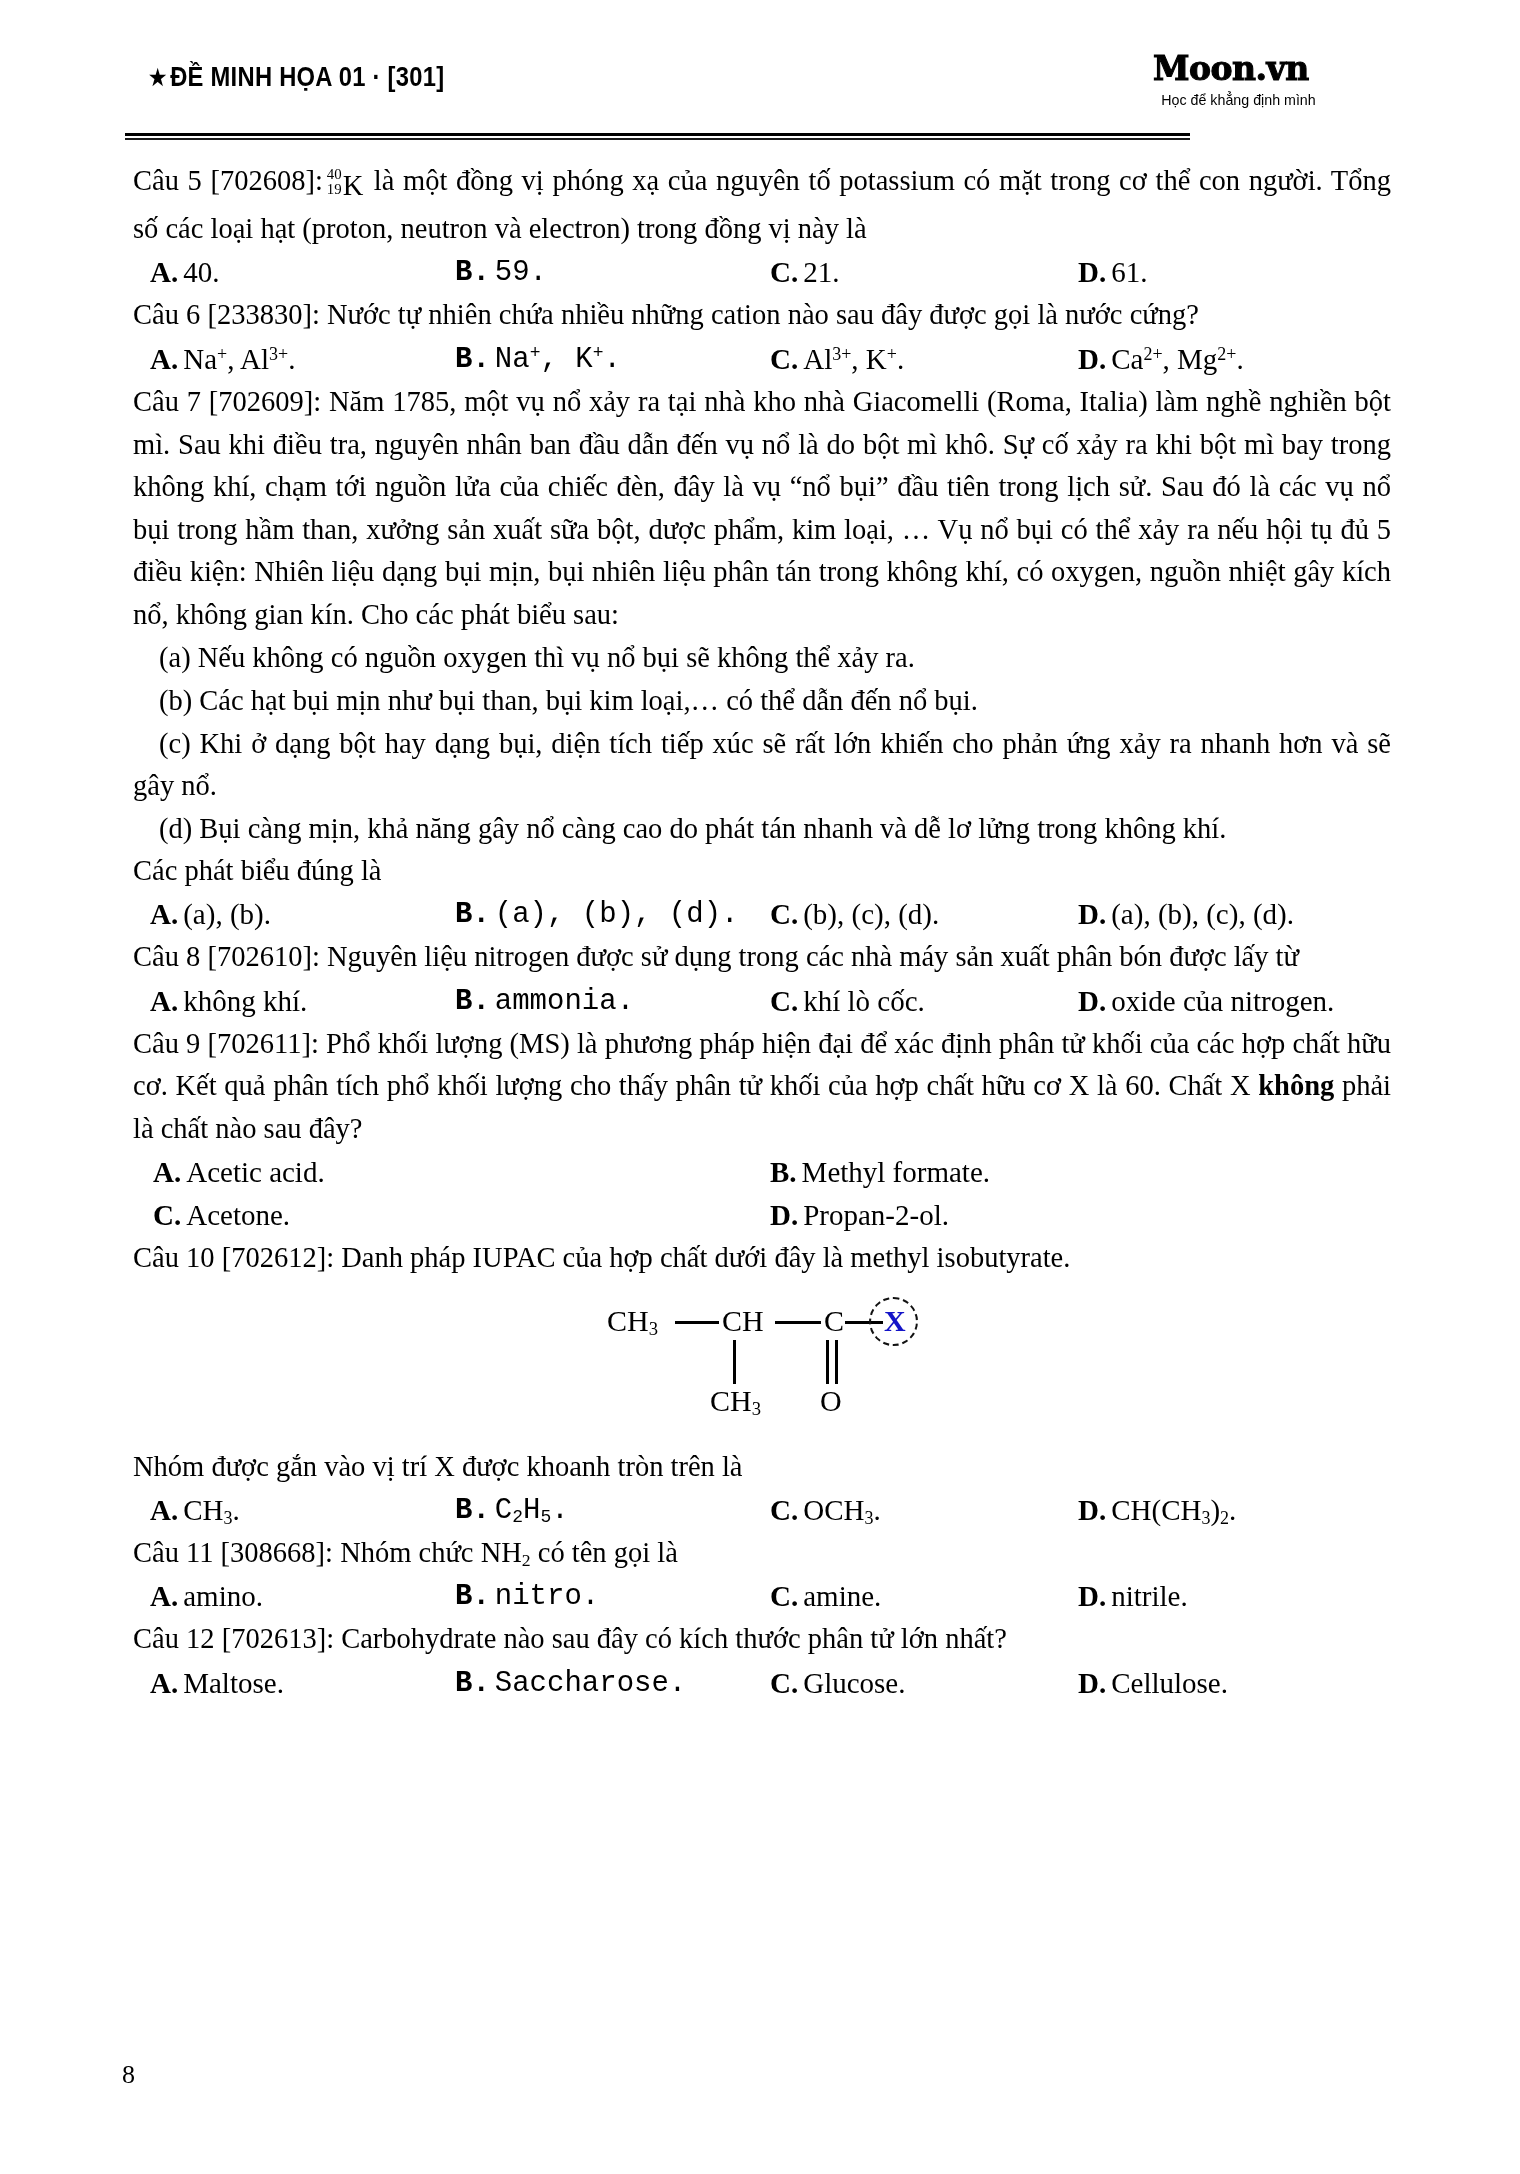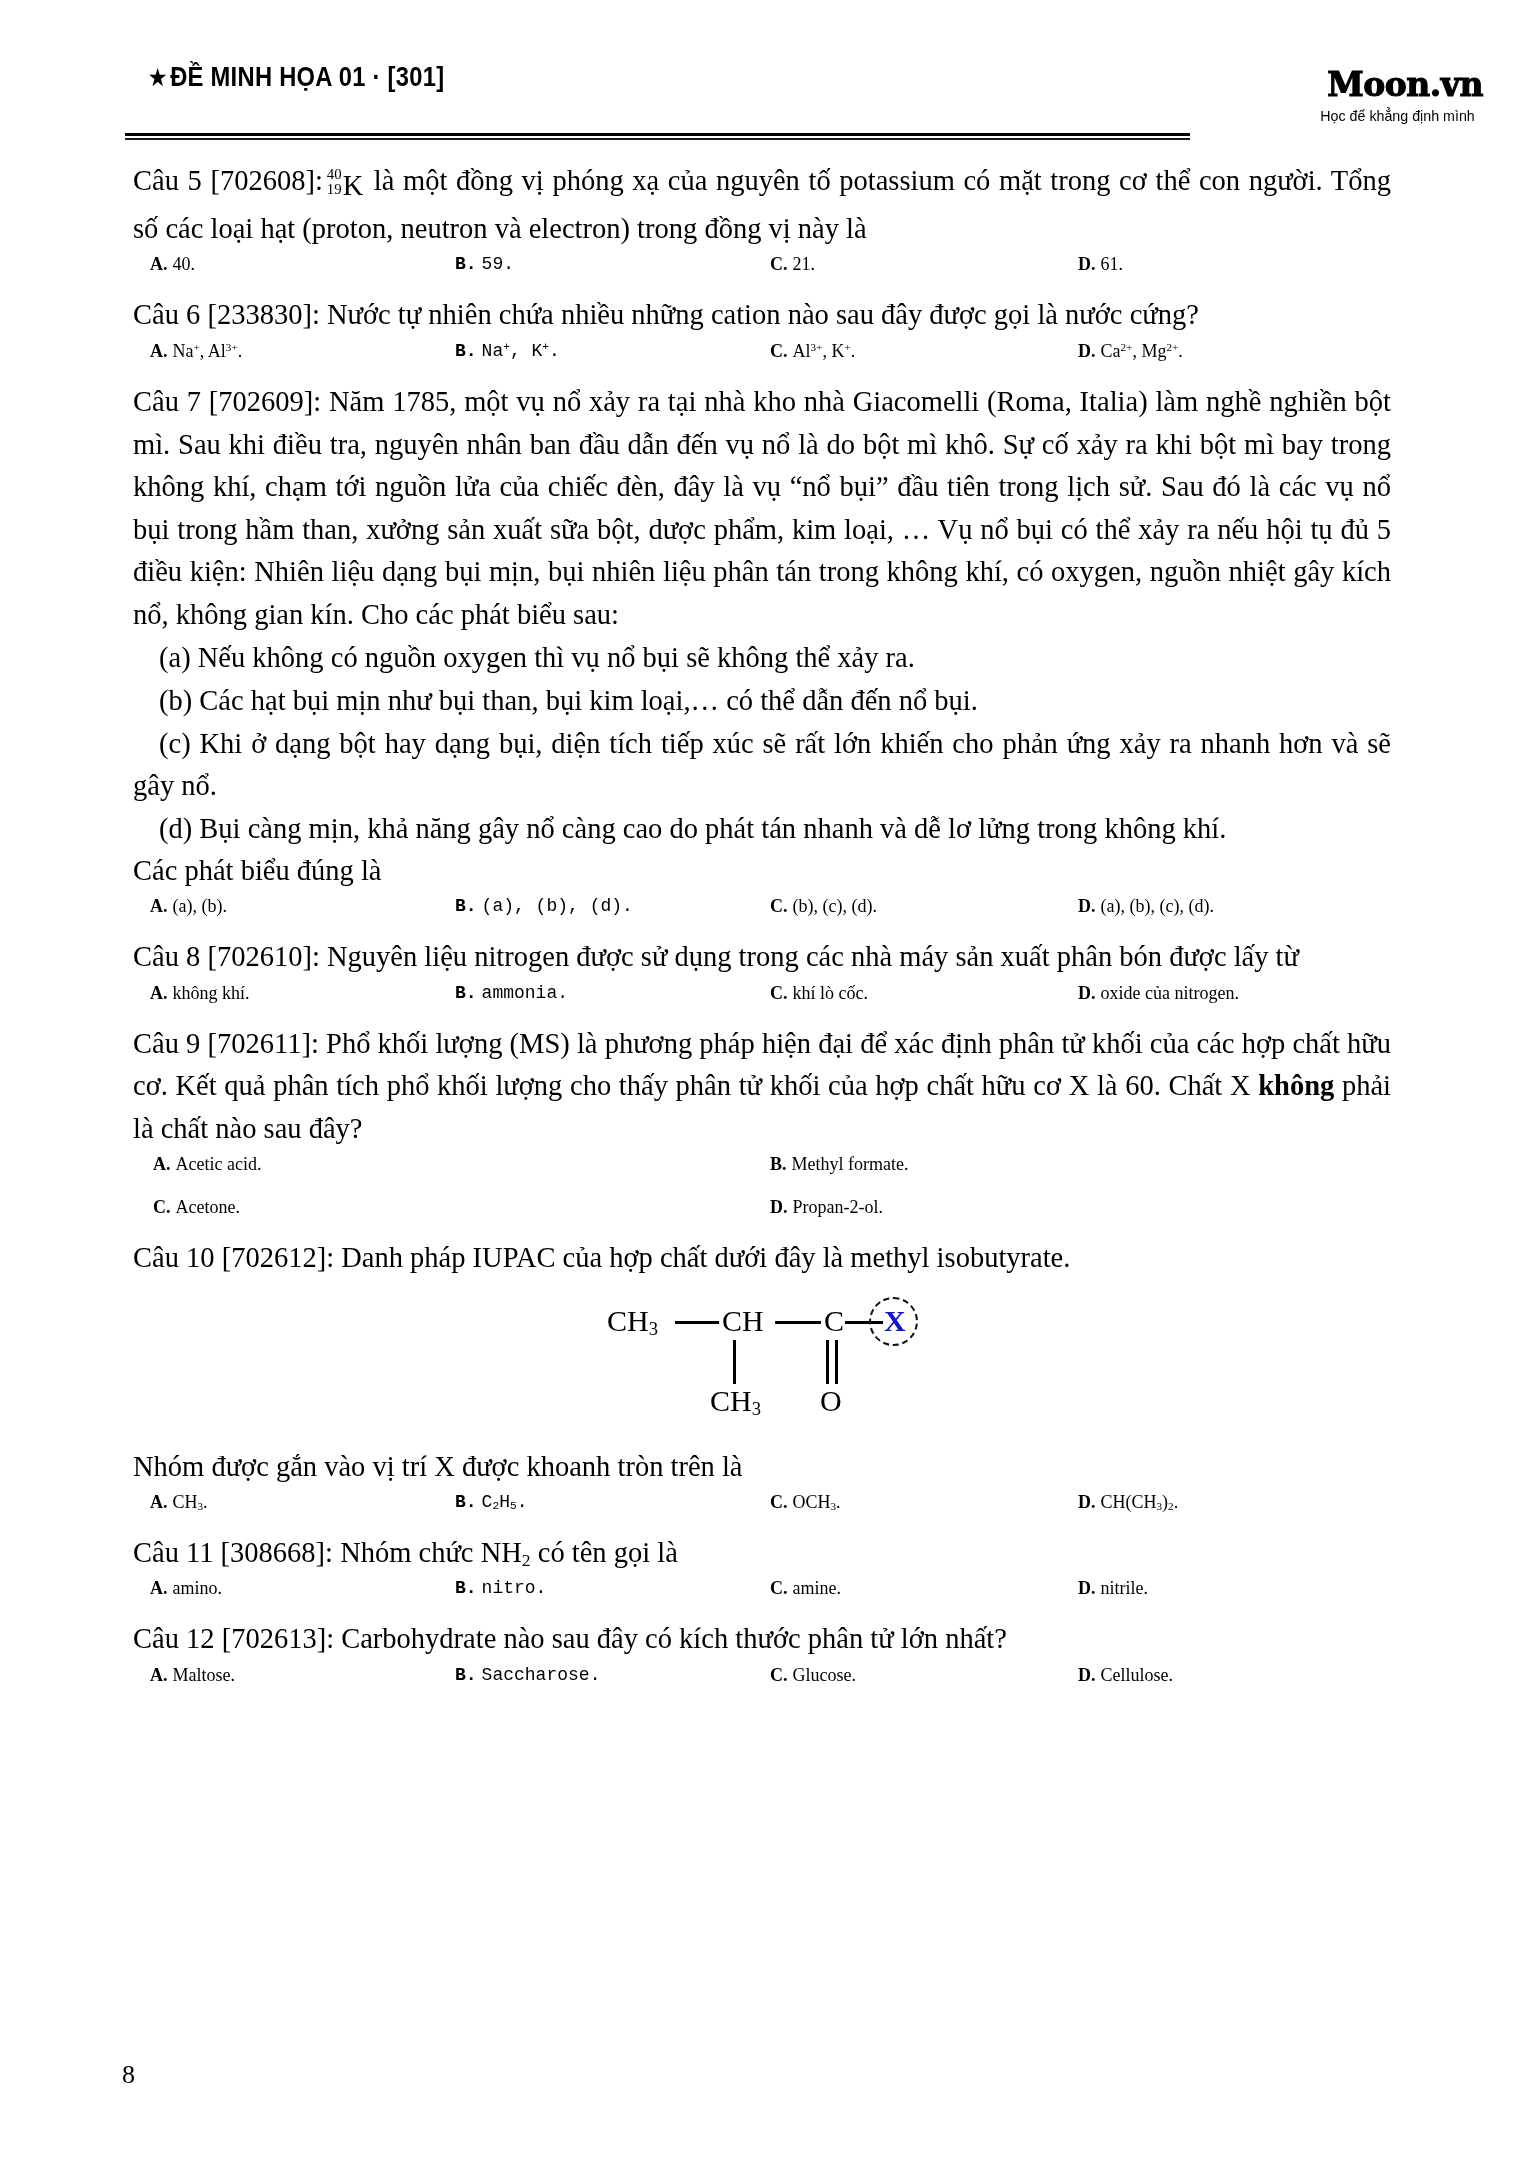--- a/index.html
+++ b/index.html
@@ -44,23 +44,23 @@
     transform-origin: left center;
   }
   .hdr-star {
     font-size: 22px;
     vertical-align: 1px;
     margin-right: 4px;
   }
   .hdr-right {
     position: absolute;
     right: -88px;
-    top: 16px;
+    top: 0px;
     width: 330px;
-    text-align: right;
+    text-align: left;
   }
   .brand {
     font-family: "DejaVu Serif", "Liberation Serif", serif;
     font-weight: bold;
     font-size: 33px;
     letter-spacing: -0.5px;
     line-height: 1.05;
     -webkit-text-stroke: 1.1px #000;
   }
   .brand-tag {
@@ -111,21 +111,21 @@
   .plain {
     font-size: 28.5px;
     line-height: 1.495;
     margin: 0;
   }
   .bold { font-weight: bold; }
 
   
   .opts {
     position: relative;
-    font-size: 18px;
+    font-size: 29px;
     line-height: 1.495;
     height: 43px;
     margin: 0;
   }
   .opt {
     position: absolute;
     top: 0;
     white-space: nowrap;
   }
   .opt .ltr { font-weight: bold; margin-right: 5px; }

